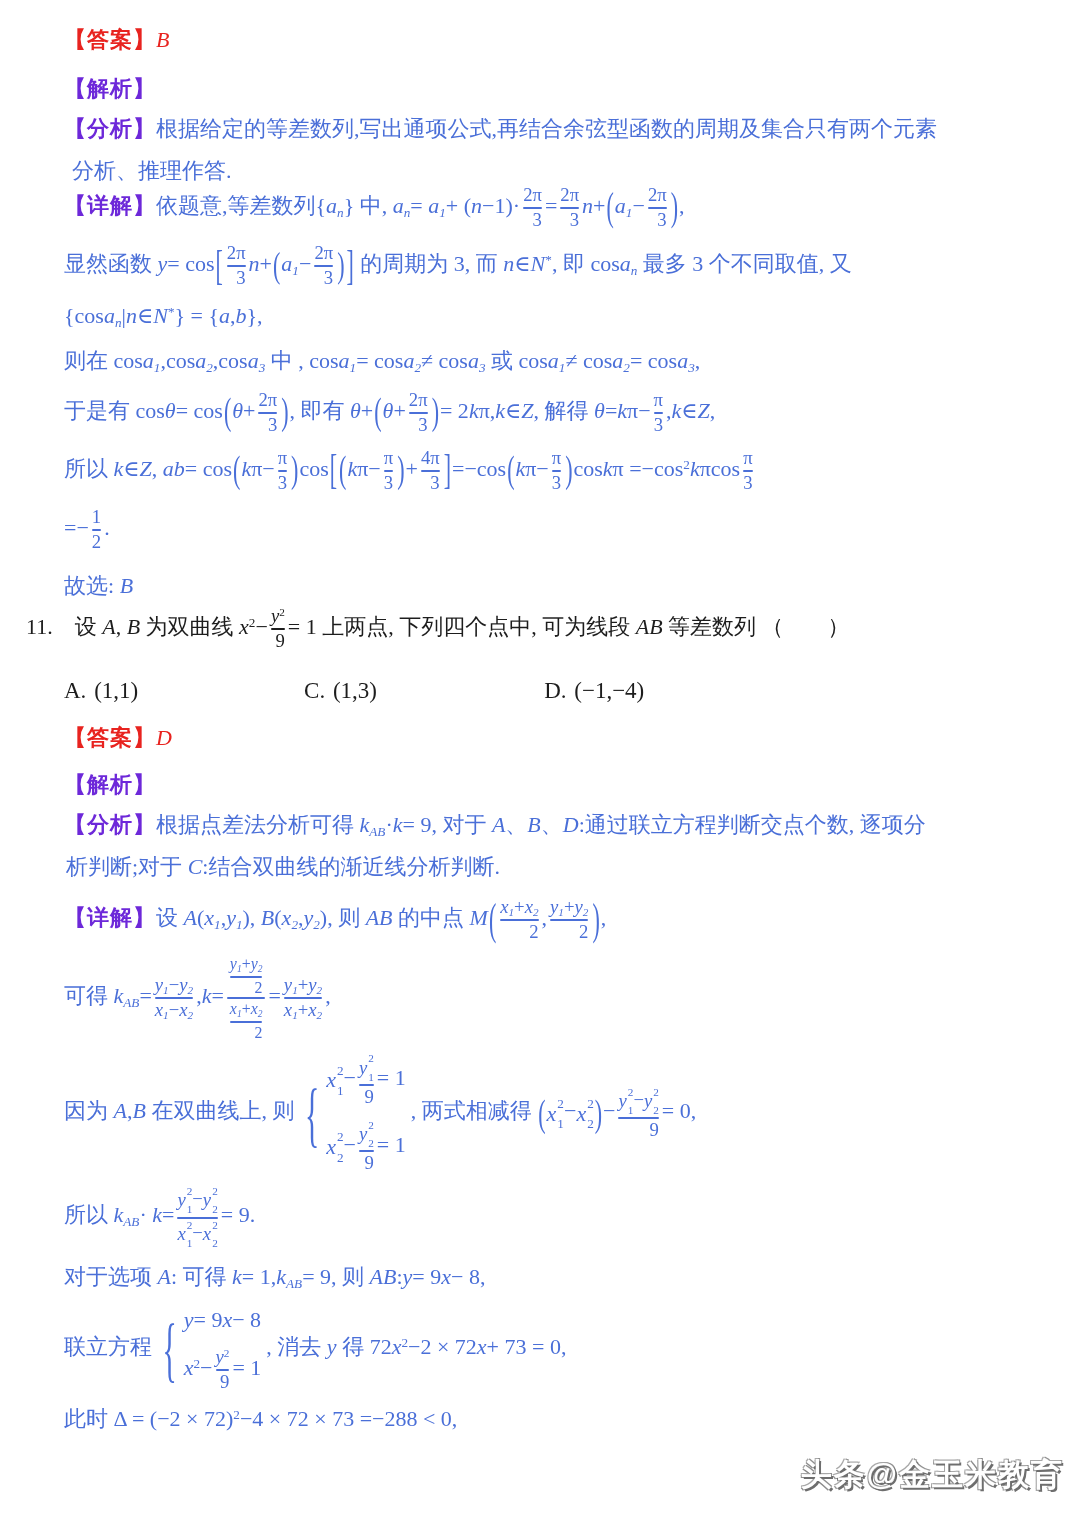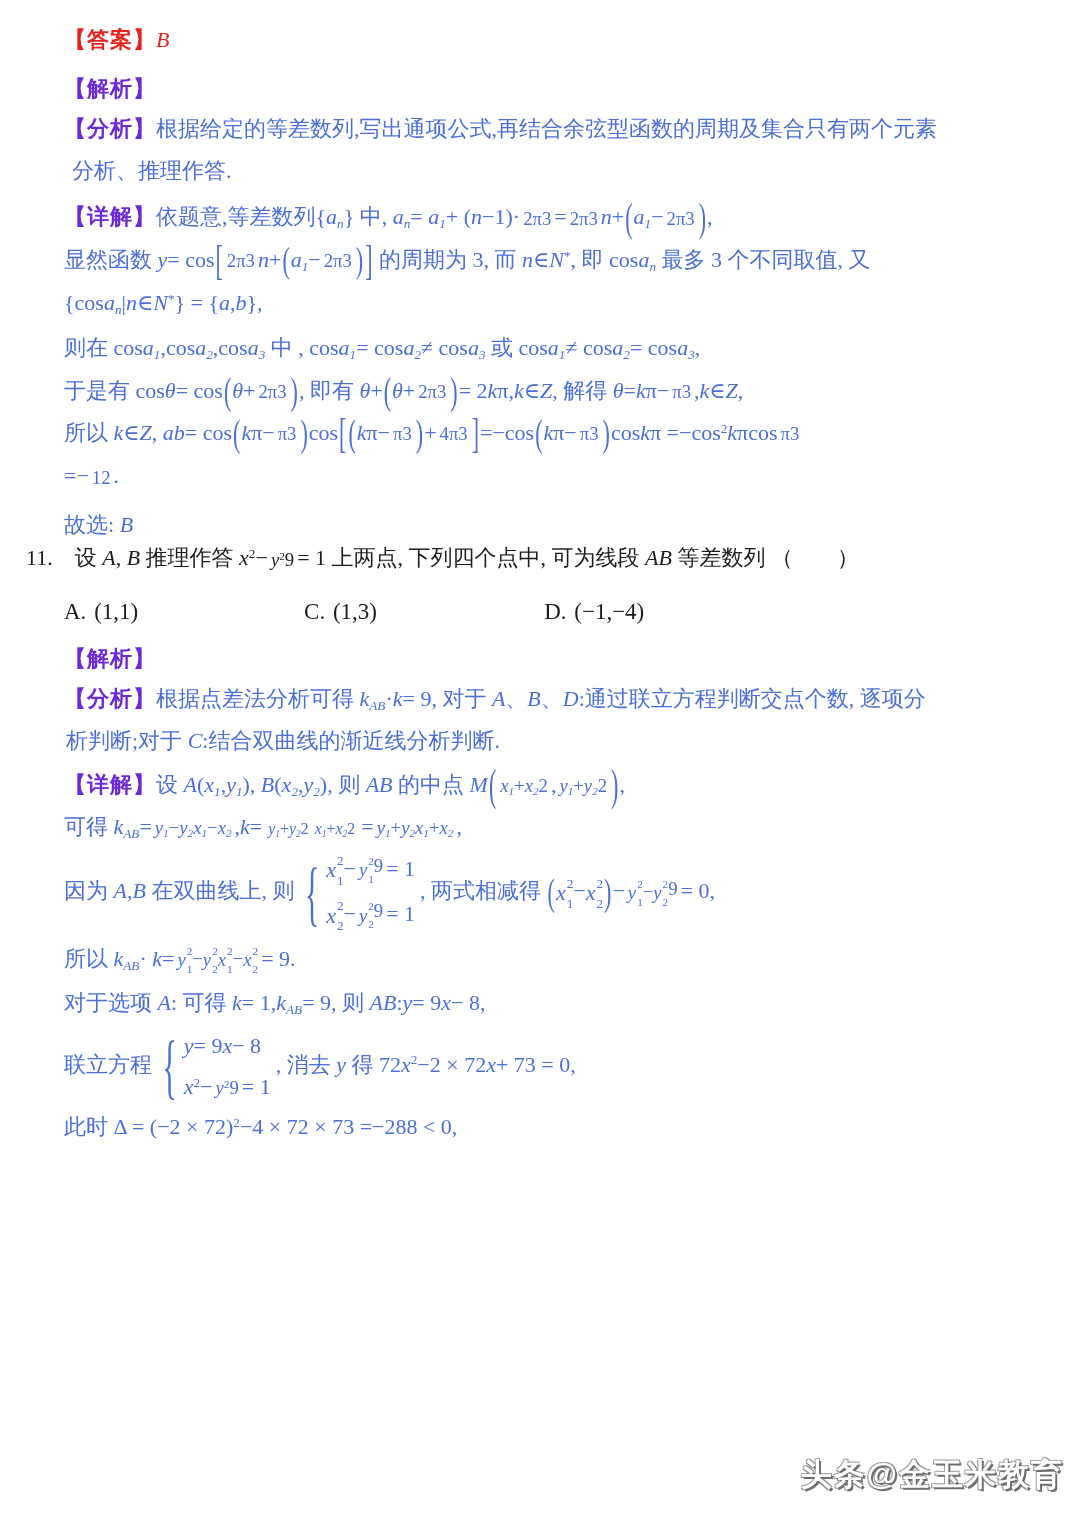--- a/index.html
+++ b/index.html
@@ -10,21 +10,21 @@
   .line{font-size:22px;line-height:1.3;white-space:nowrap;}
   .blue{color:#4a6fd8;}
   .red{color:#e8231f;}
   .black{color:#1d1d1d;}
   .lab{font-weight:bold;letter-spacing:1px;}
   .blue .lab{color:#6d28d9;font-family:Liberation Serif, serif;}
   .up{font-style:normal;}
   .it{font-style:italic;}
   .sub{font-size:0.60em;vertical-align:-0.28em;font-style:italic;letter-spacing:0;}
   .sup{font-size:0.60em;vertical-align:0.55em;}
-  .frac{display:inline-flex;flex-direction:row;align-items:flex-start;
+  .frac{display:inline-flex;flex-direction:column;align-items:flex-end;
         vertical-align:middle;margin:0 3px;text-align:center;}
   .fn,.fd{font-size:0.85em;line-height:1.12;display:inline-block;white-space:nowrap;}
   .fbar{display:block;align-self:stretch;height:2px;background:currentColor;
         margin:1px 0;border-radius:1px;}
   .stretch{display:inline-block;vertical-align:middle;transform-origin:50% 50%;
            font-weight:300;padding:0 1px;}
   .ssg{display:inline-flex;align-items:center;vertical-align:middle;}
   .ss{display:inline-flex;flex-direction:column;align-items:flex-start;
       font-size:0.60em;line-height:1;margin-left:1px;gap:7px;}
   .cases{display:inline-flex;align-items:center;vertical-align:middle;margin:0 5px;}
@@ -44,21 +44,21 @@
                          1px -1px 0 #8f8f8f,-1px 1px 0 #8f8f8f;}
 </style>
 </head>
 <body>
 
 <div id="page">
   <div id="doc">
       <div class="line red" style="margin-bottom: 20px;"><span class="lab">【答案】</span><span class="it">B</span></div>
       <div class="line blue" style="margin-bottom: 12px;"><span class="lab">【解析】</span></div>
       <div class="line blue" style="margin-bottom: 13px;"><span class="lab">【分析】</span><span class="up">根据给定的等差数列,写出通项公式,再结合余弦型函数的周期及集合只有两个元素</span></div>
-      <div class="line blue" style="margin-bottom: 18px; margin-left: 8px;"><span class="up">分析、推理作答.</span></div>
+      <div class="line blue" style="margin-left: 8px;"><span class="up">分析、推理作答.</span></div>
       <div class="line blue" style="margin-bottom: 12px;"><span class="lab">【详解】</span><span class="up">依题意,等差数列</span><span class="up">{</span><span class="it">a</span><span class="sub">n</span><span class="up">} 中, </span><span class="it">a</span><span class="sub">n</span><span class="up">= </span><span class="it">a</span><span class="sub">1</span><span class="up">+ (</span><span class="it">n</span><span class="up">−1)·</span><span class="frac">
           <span class="fn"><span class="up">2π</span></span>
           <span class="fbar"></span>
           <span class="fd"><span class="up">3</span></span>
         </span><span class="up">=</span><span class="frac">
           <span class="fn"><span class="up">2π</span></span>
           <span class="fbar"></span>
           <span class="fd"><span class="up">3</span></span>
         </span><span class="it">n</span><span class="up">+</span><span class="stretch" style="transform: scaleY(1.8);">(</span><span class="it">a</span><span class="sub">1</span><span class="up">−</span><span class="frac">
           <span class="fn"><span class="up">2π</span></span>
@@ -109,30 +109,31 @@
           <span class="fn"><span class="up">π</span></span>
           <span class="fbar"></span>
           <span class="fd"><span class="up">3</span></span>
         </span></div>
       <div class="line blue" style="margin-bottom: 20px;"><span class="up">=−</span><span class="frac">
           <span class="fn"><span class="up">1</span></span>
           <span class="fbar"></span>
           <span class="fd"><span class="up">2</span></span>
         </span><span class="up">.</span></div>
       <div class="line blue" style="margin-bottom: 5px;"><span class="up">故选: </span><span class="it">B</span></div>
-      <div class="line black" style="margin-bottom: 24px; margin-left: -38px;"><span class="up">11.　设 </span><span class="it">A</span><span class="up">, </span><span class="it">B</span><span class="up"> 推理作答 </span><span class="it">x</span><span class="sup">2</span><span class="up">−</span><span class="frac">
+      <div class="line black" style="margin-bottom: 24px; margin-left: -38px;"><span class="up">11.　设 </span><span class="it">A</span><span class="up">, </span><span class="it">B</span><span class="up"> 为双曲线 </span><span class="it">x</span><span class="sup">2</span><span class="up">−</span><span class="frac">
           <span class="fn"><span class="it">y</span><span class="sup">2</span></span>
           <span class="fbar"></span>
           <span class="fd"><span class="up">9</span></span>
         </span><span class="up">= 1 上两点, 下列四个点中, 可为线段 </span><span class="it">AB</span><span class="up"> 等差数列 （　　）</span></div>
       <div class="line options-row black" style="margin-bottom: 18px;">
         <span class="opt"><span class="up">A. </span><span class="up">(1,1)</span></span>
         <span class="opt"><span class="up">C. </span><span class="up">(1,3)</span></span>
         <span class="opt"><span class="up">D. </span><span class="up">(−1,−4)</span></span>
       </div>
+      <div class="line red" style="margin-bottom: 18px;"><span class="lab">【答案】</span><span class="it">D</span></div>
       <div class="line blue" style="margin-bottom: 12px;"><span class="lab">【解析】</span></div>
       <div class="line blue" style="margin-bottom: 13px;"><span class="lab">【分析】</span><span class="up">根据点差法分析可得 </span><span class="it">k</span><span class="sub">AB</span><span class="up">·</span><span class="it">k</span><span class="up">= 9, 对于 </span><span class="it">A</span><span class="up">、</span><span class="it">B</span><span class="up">、</span><span class="it">D</span><span class="up">:通过联立方程判断交点个数, 逐项分</span></div>
       <div class="line blue" style="margin-bottom: 15px; margin-left: 2px;"><span class="up">析判断;对于 </span><span class="it">C</span><span class="up">:结合双曲线的渐近线分析判断.</span></div>
       <div class="line blue" style="margin-bottom: 12px;"><span class="lab">【详解】</span><span class="up">设 </span><span class="it">A</span><span class="up">(</span><span class="it">x</span><span class="sub">1</span><span class="up">,</span><span class="it">y</span><span class="sub">1</span><span class="up">), </span><span class="it">B</span><span class="up">(</span><span class="it">x</span><span class="sub">2</span><span class="up">,</span><span class="it">y</span><span class="sub">2</span><span class="up">), 则 </span><span class="it">AB</span><span class="up"> 的中点 </span><span class="it">M</span><span class="stretch" style="transform: scaleY(2);">(</span><span class="frac">
           <span class="fn"><span class="it">x</span><span class="sub">1</span><span class="up">+</span><span class="it">x</span><span class="sub">2</span></span>
           <span class="fbar"></span>
           <span class="fd"><span class="up">2</span></span>
         </span><span class="up">,</span><span class="frac">
           <span class="fn"><span class="it">y</span><span class="sub">1</span><span class="up">+</span><span class="it">y</span><span class="sub">2</span></span>
           <span class="fbar"></span>

